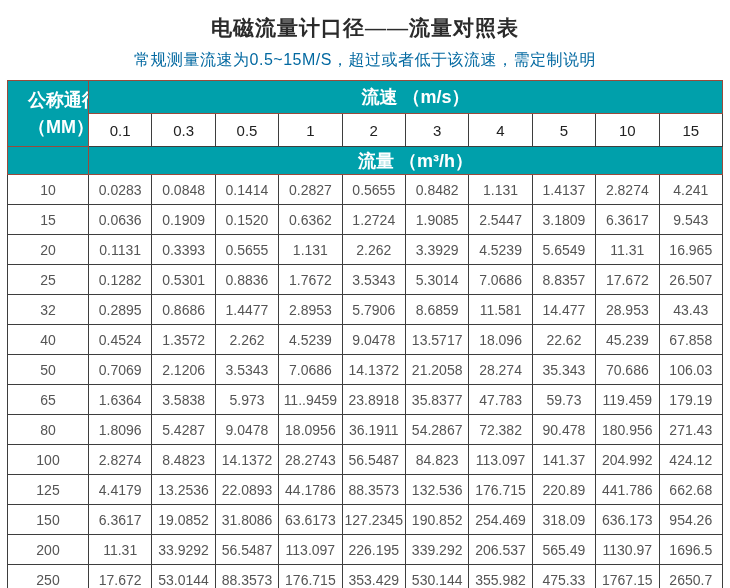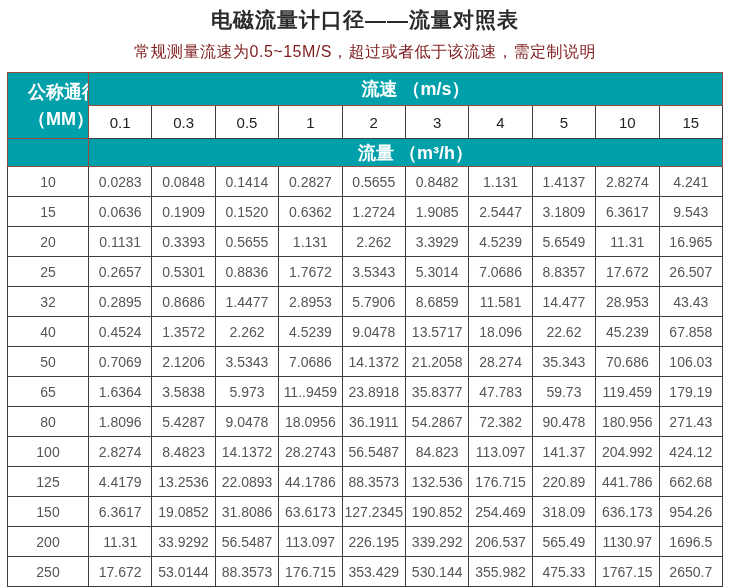--- a/index.html
+++ b/index.html
@@ -2,26 +2,26 @@
 <html style="--teal: #00a0ab; --teal-text: #ffffff; --teal-border: #9a4a3c; --grid-border: #3e3e3e; --data-text: #555555;"><head>
 <meta charset="utf-8">
 <style>
   html,body{margin:0;padding:0;}
   body{
     width:730px;height:588px;background:#ffffff;
     font-family:"Liberation Sans","DejaVu Sans",sans-serif;
     overflow:hidden;
   }
   .title{
-    margin:0;padding-top:6px;text-align:center;
-    font-size:21px;font-weight:700;color:#2b2b2b;letter-spacing:1px;
+    margin:8px;padding-top:6px;text-align:center;
+    font-size:21px;font-weight:700;color:#2b2b2b;letter-spacing:1px;font-family:Liberation Serif, serif;
   }
   .subtitle{
     margin-top:8px;text-align:center;
-    font-size:16px;color:#7f1d1d;letter-spacing:0.5px;
+    font-size:16px;color:#0369a1;letter-spacing:0.5px;
   }
   table{
     width:716px;margin:9px auto 0 auto;
     border-collapse:collapse;table-layout:fixed;
   }
   col.first{width:81px;}
   th,td{
     border:1px solid var(--grid-border,#3e3e3e);
     text-align:center;vertical-align:middle;
     padding:0;white-space:nowrap;overflow:hidden;
@@ -124,21 +124,21 @@
         <td>1.131</td>
         <td>2.262</td>
         <td>3.3929</td>
         <td>4.5239</td>
         <td>5.6549</td>
         <td>11.31</td>
         <td>16.965</td>
       </tr>
       <tr>
         <td>25</td>
-        <td>0.2657</td>
+        <td>0.1282</td>
         <td>0.5301</td>
         <td>0.8836</td>
         <td>1.7672</td>
         <td>3.5343</td>
         <td>5.3014</td>
         <td>7.0686</td>
         <td>8.8357</td>
         <td>17.672</td>
         <td>26.507</td>
       </tr>

